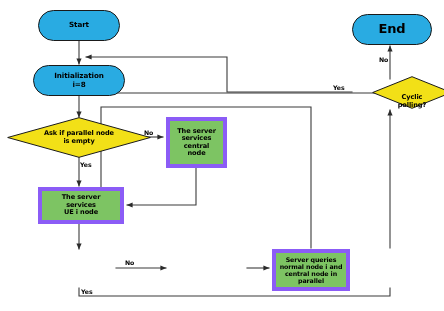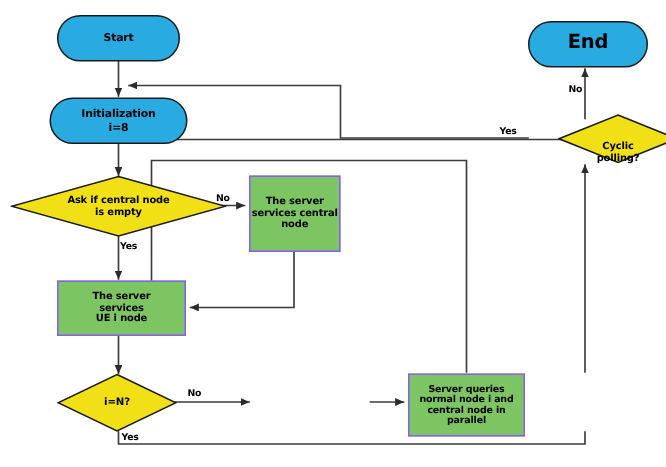--- a/index.html
+++ b/index.html
@@ -35,21 +35,21 @@
     line-height: 1.12;
     letter-spacing: -0.1px;
   }
   .terminator {
     background: #29ABE2;
     border: 1px solid #1a1a1a;
     border-radius: 999px;
   }
   .process {
     background: #7DC463;
-    border: 1px solid #8b5cf6;
+    border: 4px solid #8b5cf6;
   }
   .decision-wrap {
     position: absolute;
     display: flex;
     align-items: center;
     justify-content: center;
   }
   .decision-shape {
     position: absolute;
     left: 0;
@@ -126,42 +126,36 @@
 
   <div class="node terminator" style="left:33px; top:65px; width:92px; height:31px; font-size:7.2px; white-space:pre-line;">
     <span>Initialization
 i=8</span>
   </div>
 
   <div class="decision-wrap" style="left:7px; top:117px; width:144px; height:41px;">
     <svg class="decision-shape" viewBox="0 0 144 41" preserveAspectRatio="none">
       <polygon points="72,0.7 143.3,20.5 72,40.3 0.7,20.5" fill="#F2E017" stroke="#1a1a1a" stroke-width="1"></polygon>
     </svg>
-    <div class="decision-label" style="font-size:6.6px; white-space:pre-line;">Ask if central node
+    <div class="decision-label" style="font-size:6.6px; white-space:pre-line;">Ask if parallel node
 is empty</div>
   </div>
 
   <div class="node process" style="left:166px; top:117px; width:61px; height:51px; font-size:6.6px; white-space:pre-line;">
     <span>The server
 services central
 node</span>
   </div>
 
   <div class="node process" style="left:38px; top:187px; width:86px; height:37px; font-size:6.6px; white-space:pre-line;">
     <span>The server
 services
 UE i node</span>
   </div>
 
-  <div class="decision-wrap" style="left:38px; top:249px; width:80px; height:39px;">
-    <svg class="decision-shape" viewBox="0 0 80 39" preserveAspectRatio="none">
-      <polygon points="40,0.7 79.3,19.5 40,38.3 0.7,19.5" fill="#F2E017" stroke="#1a1a1a" stroke-width="1"></polygon>
-    </svg>
-    <div class="decision-label" style="font-size:6.8px;">i=N?</div>
-  </div>
 
 
   <div class="node process" style="left:272px; top:249px; width:78px; height:42px; font-size:6.3px; white-space:pre-line;">
     <span>Server queries
 normal node i and
 central node in
 parallel</span>
   </div>
 
   <div class="decision-wrap" style="left:372px; top:76px; width:80px; height:33px;align-items:flex-end;">

